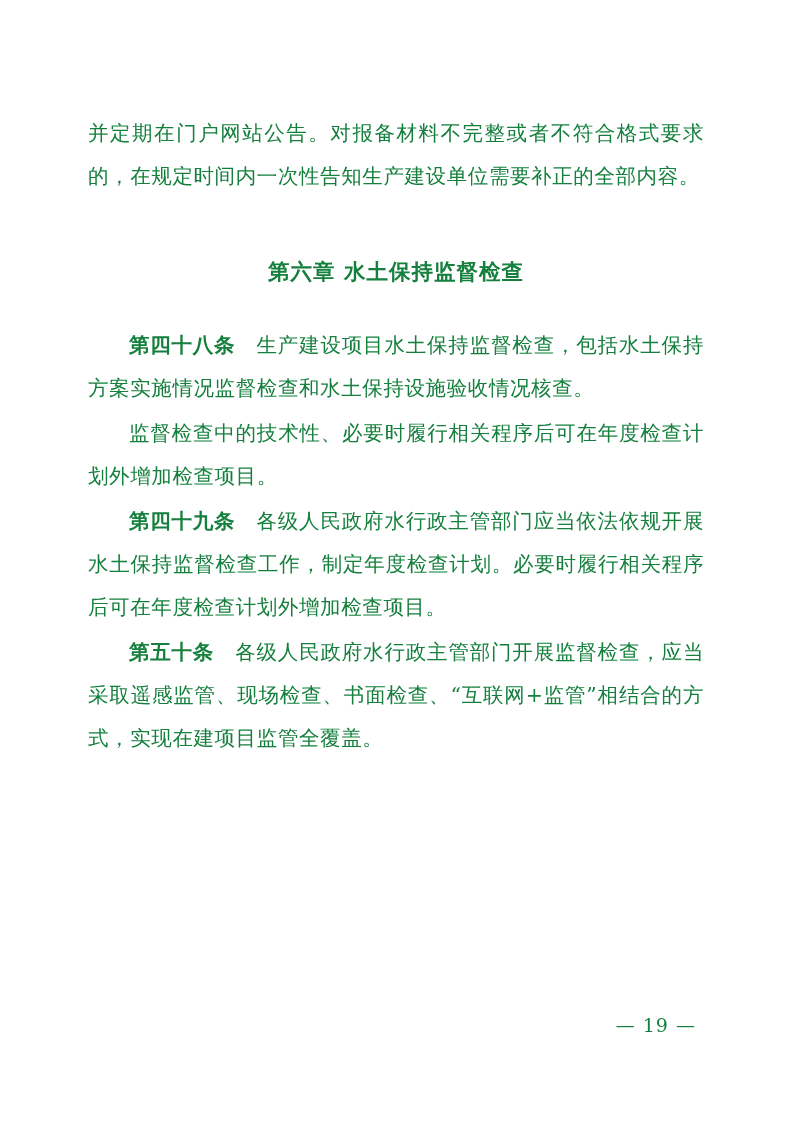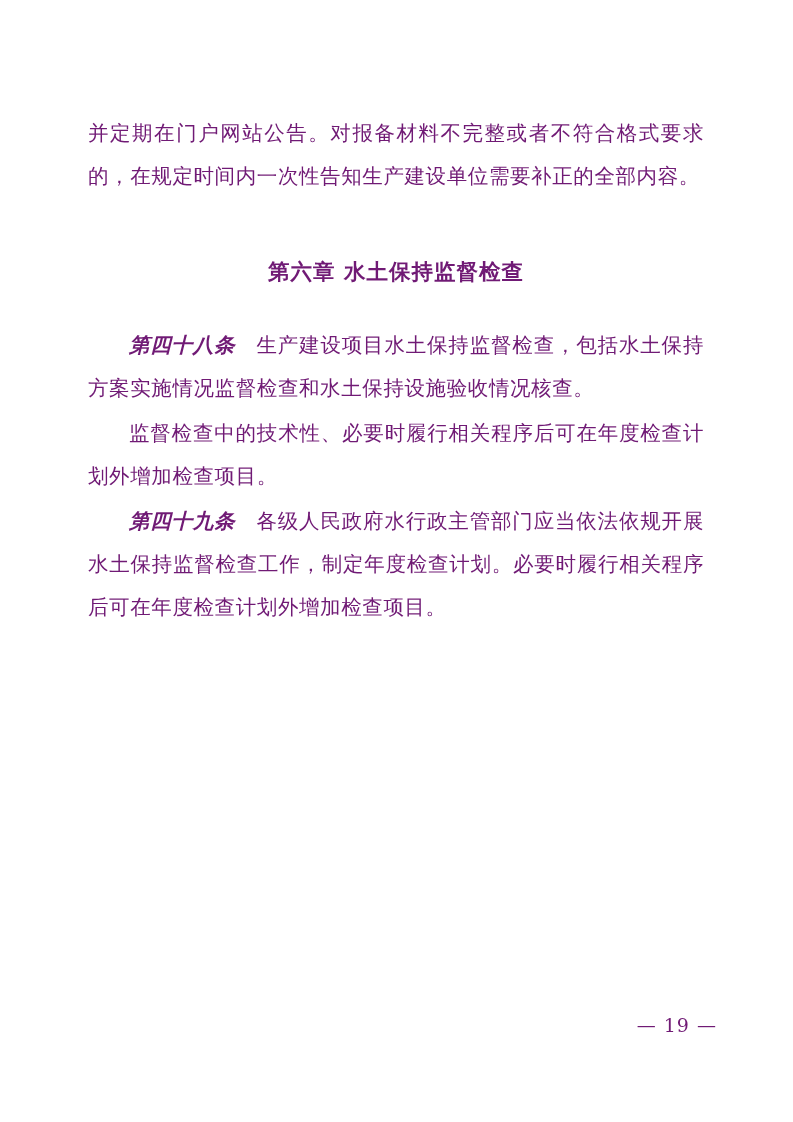--- a/index.html
+++ b/index.html
@@ -8,21 +8,21 @@
     background: #f0f0f0;
   }
   .page {
     position: relative;
     width: 793px;
     height: 1122px;
     background: #ffffff;
     margin: 0 auto;
     overflow: hidden;
     font-family: "DejaVu Serif", "Liberation Serif", serif;
-    color: #701a75;
+    color: #15803d;
   }
   .content {
     position: absolute;
     left: 88px;
     top: 112px;
     width: 616px;
   }
   .para {
     font-size: 20.5px;
     line-height: 43px;
@@ -39,27 +39,26 @@
     font-size: 21.5px;
     font-weight: bold;
     text-align: center;
     letter-spacing: 1px;
     margin: 54px 0 32px 0;
     line-height: 40px;
   }
   .article {
     font-weight: bold;
     letter-spacing: 0.5px;
-    font-style: italic;
   }
   .gap-top-1 { margin-top: 30px; }
   .gap-top-2 { margin-top: 2px; }
   .page-number {
     position: absolute;
-    right: 76px;
+    right: 97px;
     bottom: 86px;
     font-size: 19px;
     letter-spacing: 1px;
     font-family: "DejaVu Serif", "Liberation Serif", serif;
   }
 </style>
 </head>
 <body>
 
 <div class="page">
@@ -68,20 +67,21 @@
     <p class="para">并定期在门户网站公告。对报备材料不完整或者不符合格式要求的，在规定时间内一次性告知生产建设单位需要补正的全部内容。</p>
 
     <h2 class="chapter-title">第六章  水土保持监督检查</h2>
 
     <p class="para indent gap-top-1"><span class="article">第四十八条</span><span>　生产建设项目水土保持监督检查，包括水土保持方案实施情况监督检查和水土保持设施验收情况核查。</span></p>
 
     <p class="para indent gap-top-2">监督检查中的技术性、必要时履行相关程序后可在年度检查计划外增加检查项目。</p>
 
     <p class="para indent gap-top-2"><span class="article">第四十九条</span><span>　各级人民政府水行政主管部门应当依法依规开展水土保持监督检查工作，制定年度检查计划。必要时履行相关程序后可在年度检查计划外增加检查项目。</span></p>
 
+    <p class="para indent gap-top-2"><span class="article">第五十条</span><span>　各级人民政府水行政主管部门开展监督检查，应当采取遥感监管、现场检查、书面检查、“互联网+监管”相结合的方式，实现在建项目监管全覆盖。</span></p>
 
 
 
 
   </div>
 
   <div class="page-number">— 19 —</div>
 </div>
 
 </body></html>

